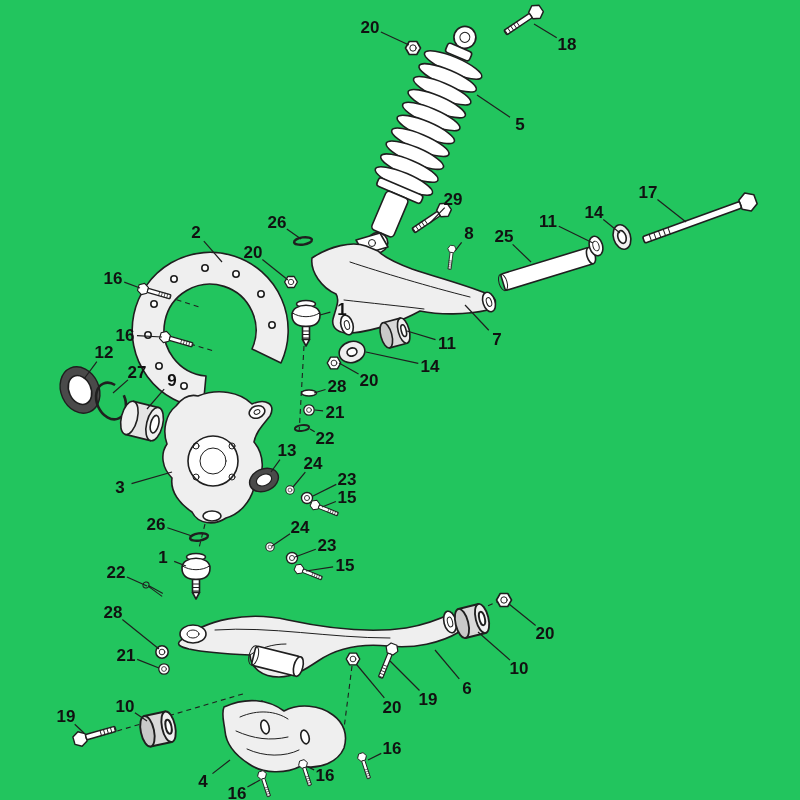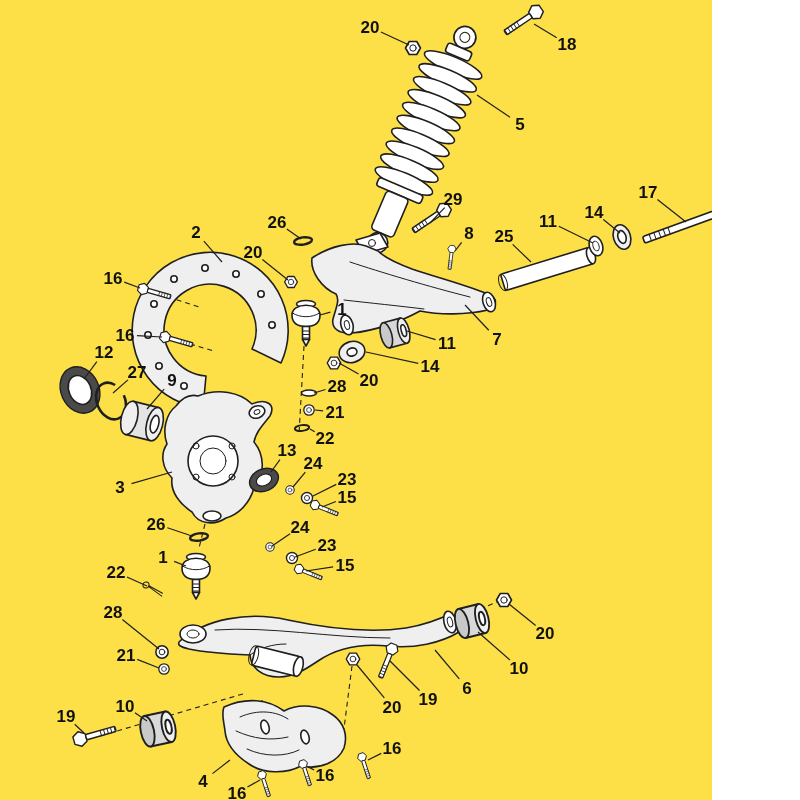--- a/index.html
+++ b/index.html
@@ -1,16 +1,16 @@
 <!DOCTYPE html>
 <html style="--line: #1f1f1f;"><head>
 <meta charset="utf-8">
 <style>
   html,body{margin:0;padding:0;background:#fff;}
-  .canvas{position:relative;width:712px;height:800px;background:#fde047;overflow:hidden;
+  .canvas{position:relative;width:800px;height:800px;background:#22c55e;overflow:hidden;
           font-family:"Liberation Sans",sans-serif;}
   svg{display:block;}
   .ln{fill:none;stroke:var(--line,#1f1f1f);stroke-width:1.6;stroke-linecap:round;stroke-linejoin:round;}
   .thin{stroke-width:1;}
   .fillw{fill:#ffffff;stroke:var(--line,#1f1f1f);stroke-width:1.6;stroke-linejoin:round;}
   .fillg{fill:#efefef;stroke:var(--line,#1f1f1f);stroke-width:1.6;stroke-linejoin:round;}
   .filld{fill:#c9c9c9;stroke:var(--line,#1f1f1f);stroke-width:1.6;stroke-linejoin:round;}
   .ring{fill:none;stroke:var(--line,#1f1f1f);stroke-width:2.4;}
   .dash{fill:none;stroke:var(--line,#1f1f1f);stroke-width:1.1;stroke-dasharray:5 4;}
   .leader{stroke:var(--line,#1f1f1f);stroke-width:1.2;}

